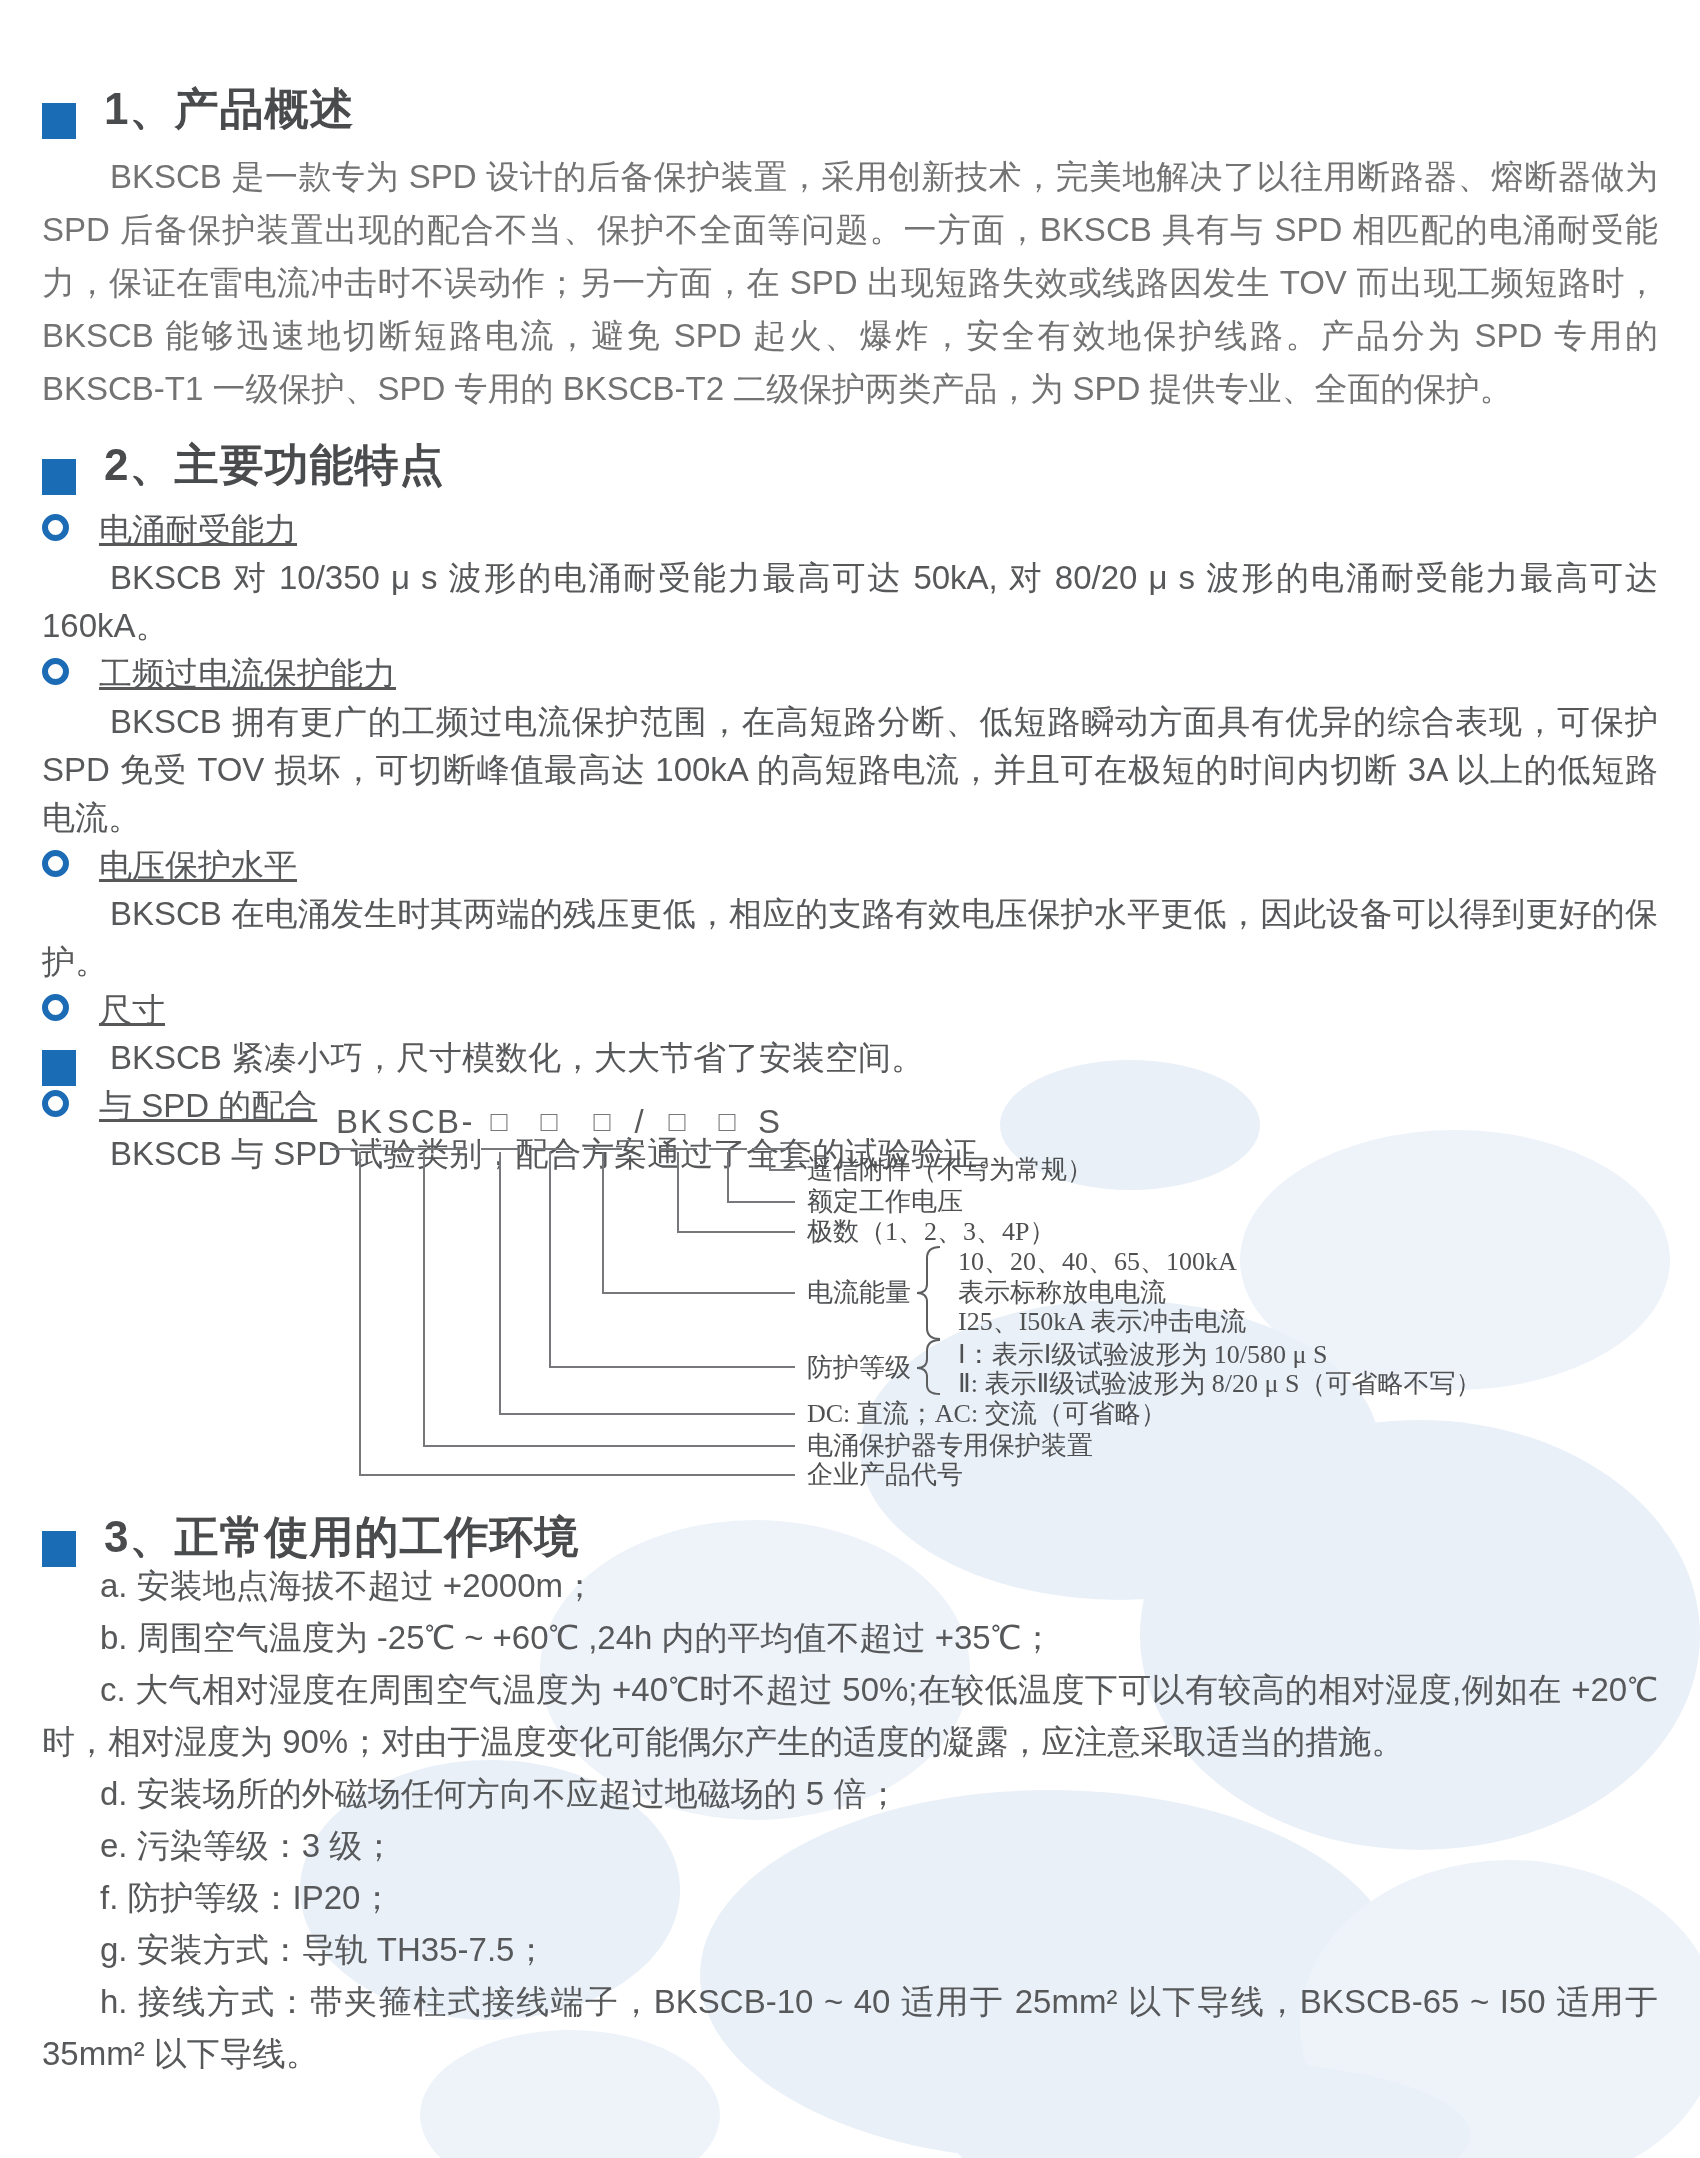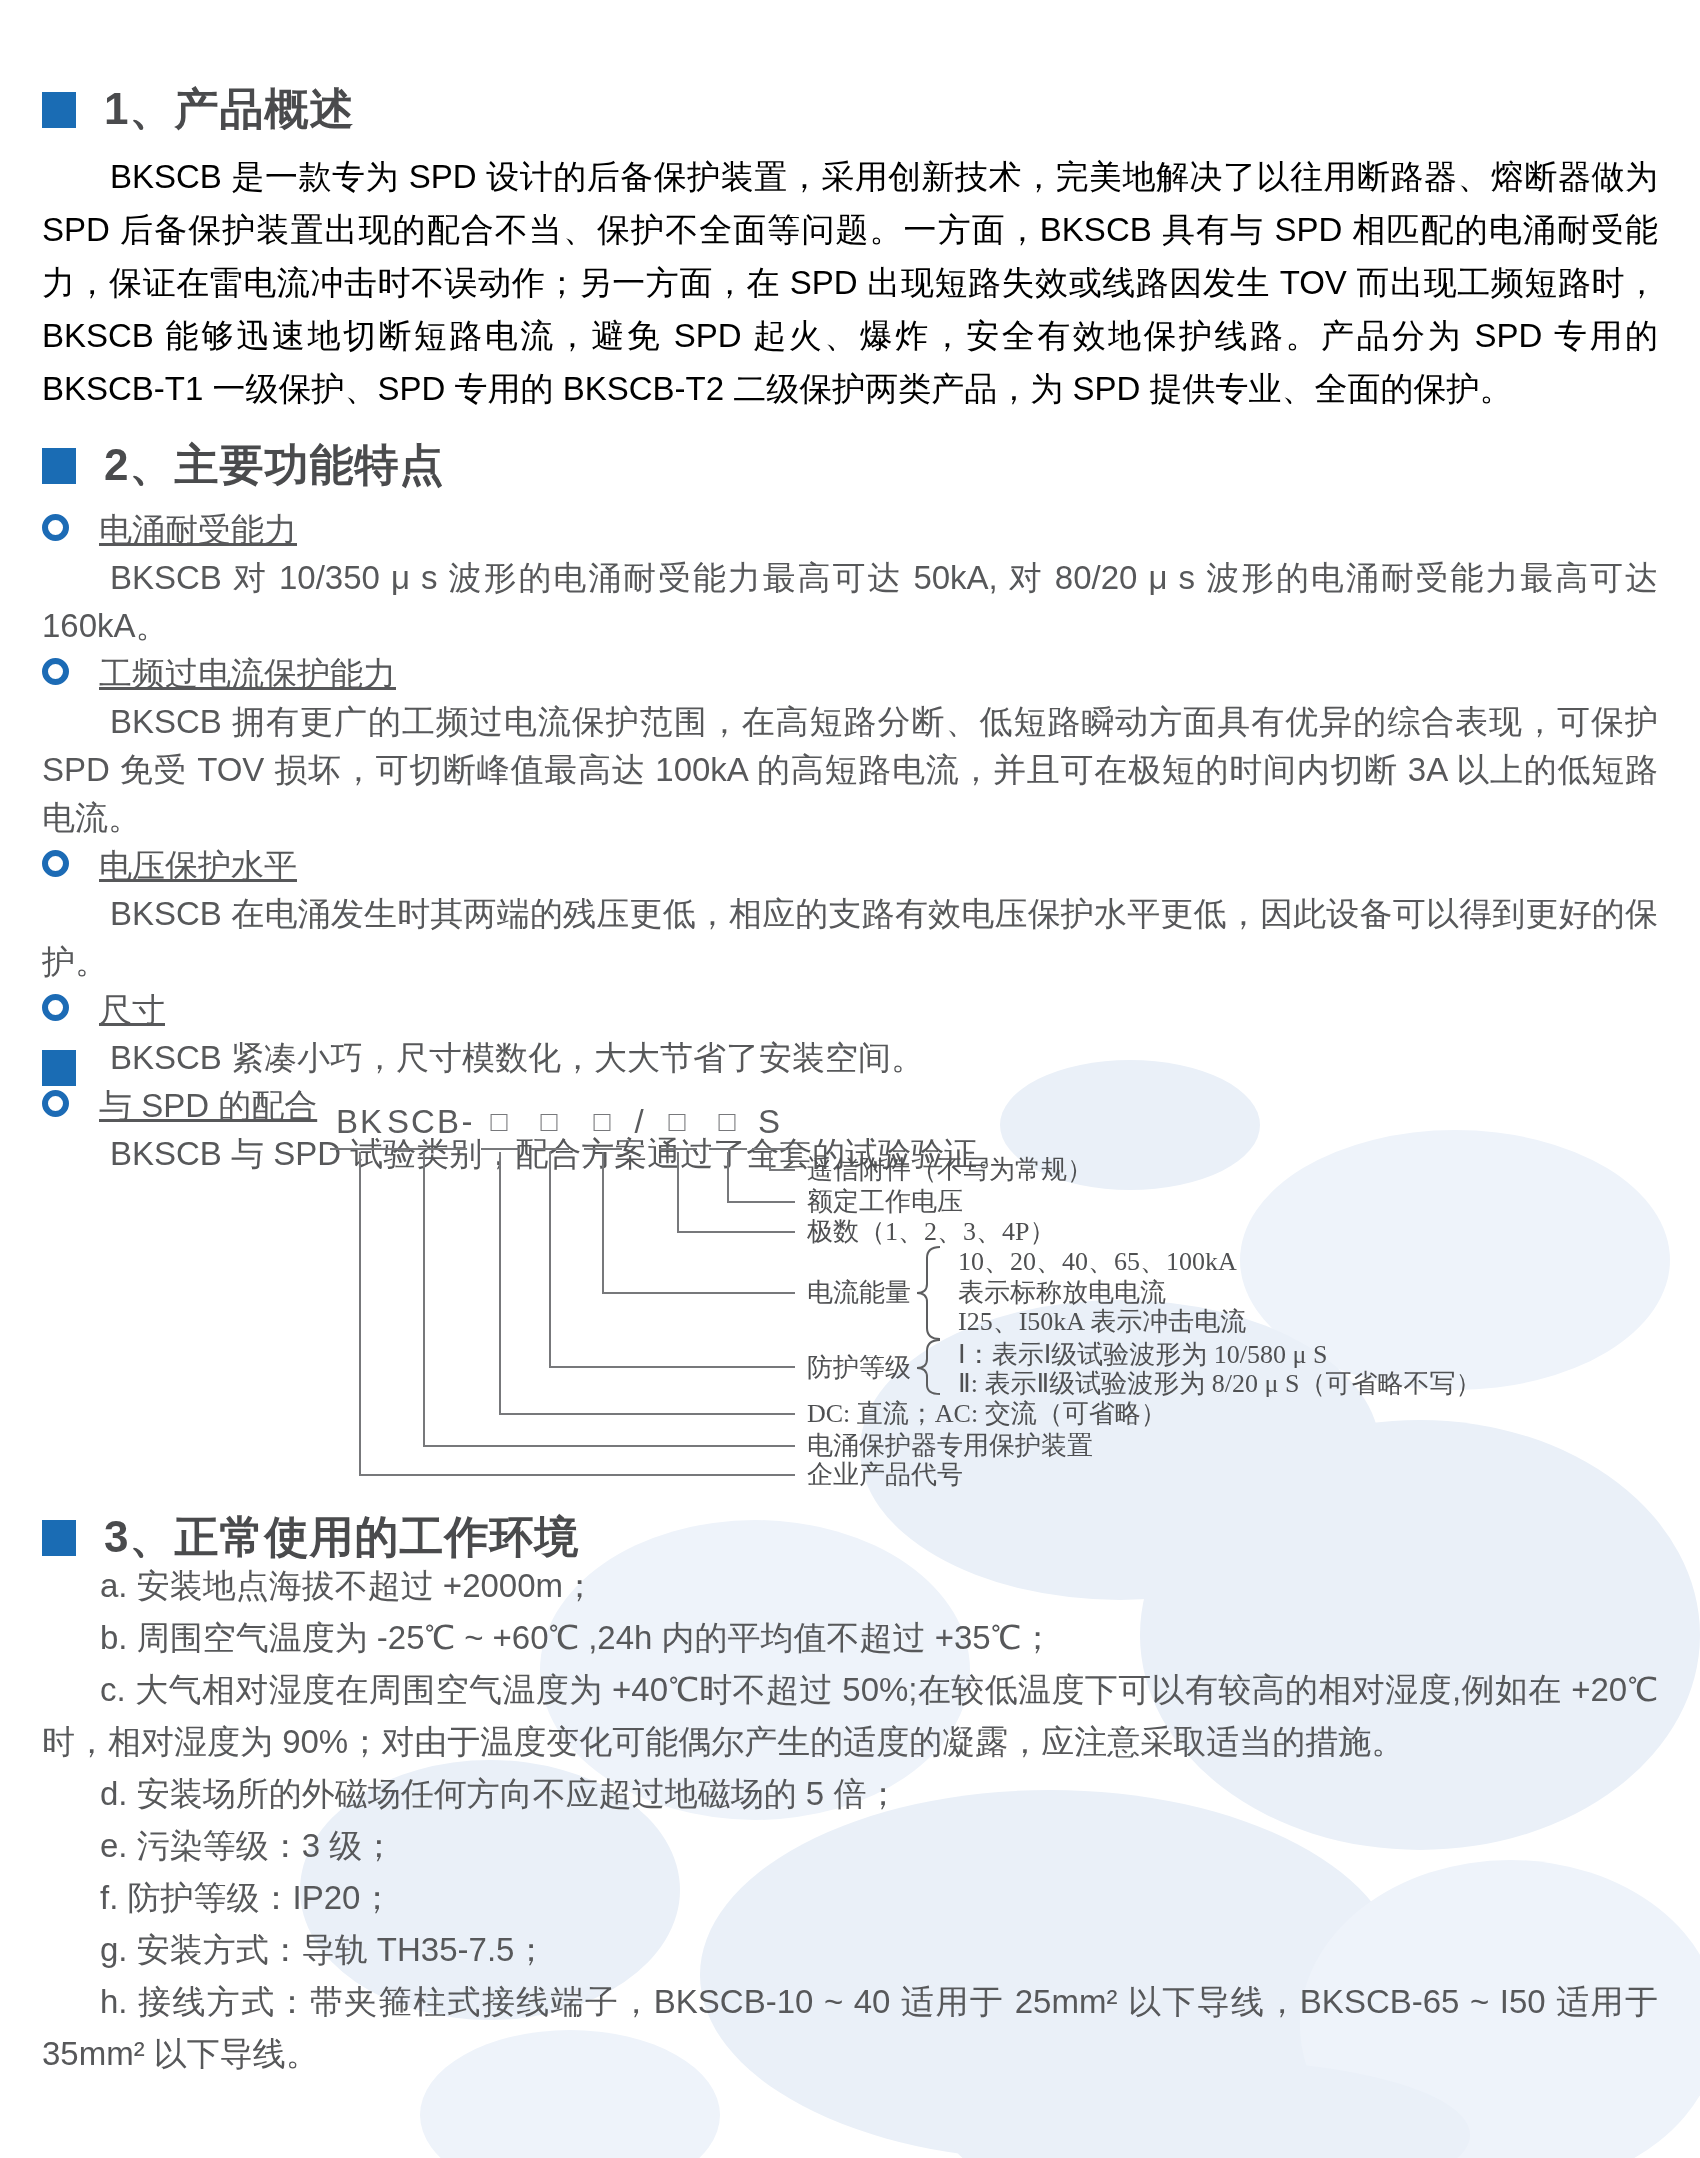--- a/index.html
+++ b/index.html
@@ -6,27 +6,27 @@
   body{width:1700px;height:2158px;position:relative;background:#ffffff;overflow:hidden;
        font-family:"Liberation Sans",sans-serif;color:#57585a;}
   #frame{position:absolute;inset:0;}
   
   .wm{position:absolute;border-radius:50%;z-index:0;}
   .wm.a{background:#eaf0f8;}
   .wm.b{background:#eef3fa;}
   
   .layer{position:absolute;inset:0;z-index:1;}
   
-  .hd{position:absolute;left:42px;display:flex;align-items:center;gap:28px;
+  .hd{position:absolute;left:42px;display:flex;align-items:flex-end;gap:28px;
       font-size:44px;font-weight:bold;color:#4a4b4d;letter-spacing:1px;}
   .hd .sq{width:34px;height:36px;background:#1a6cb4;flex:0 0 auto;}
   .hd1{top:80px;} .hd2{top:436px;} .hdm{top:1050px;} .hd3{top:1508px;}
   
   .para{position:absolute;left:42px;right:42px;top:150px;font-size:33px;line-height:53px;
-        text-align:justify;text-indent:68px;color:#000000;}
+        text-align:justify;text-indent:68px;color:#737373;}
   .features{position:absolute;left:42px;right:42px;top:506px;font-size:33px;line-height:48px;}
   .feat-name{white-space:nowrap;text-decoration:underline;}
   .ring{display:inline-block;width:15px;height:15px;border:6px solid #1c6bb5;border-radius:50%;
         margin-right:30px;vertical-align:0px;}
   .feat-desc{text-align:justify;text-indent:68px;}
   .env{position:absolute;left:42px;right:42px;top:1560px;font-size:33px;line-height:52px;}
   .env-item{text-align:justify;text-indent:58px;}
   
   .diagram{position:absolute;left:42px;top:1100px;width:1616px;height:412px;}
   .diagram svg{position:absolute;left:0;top:0;}

